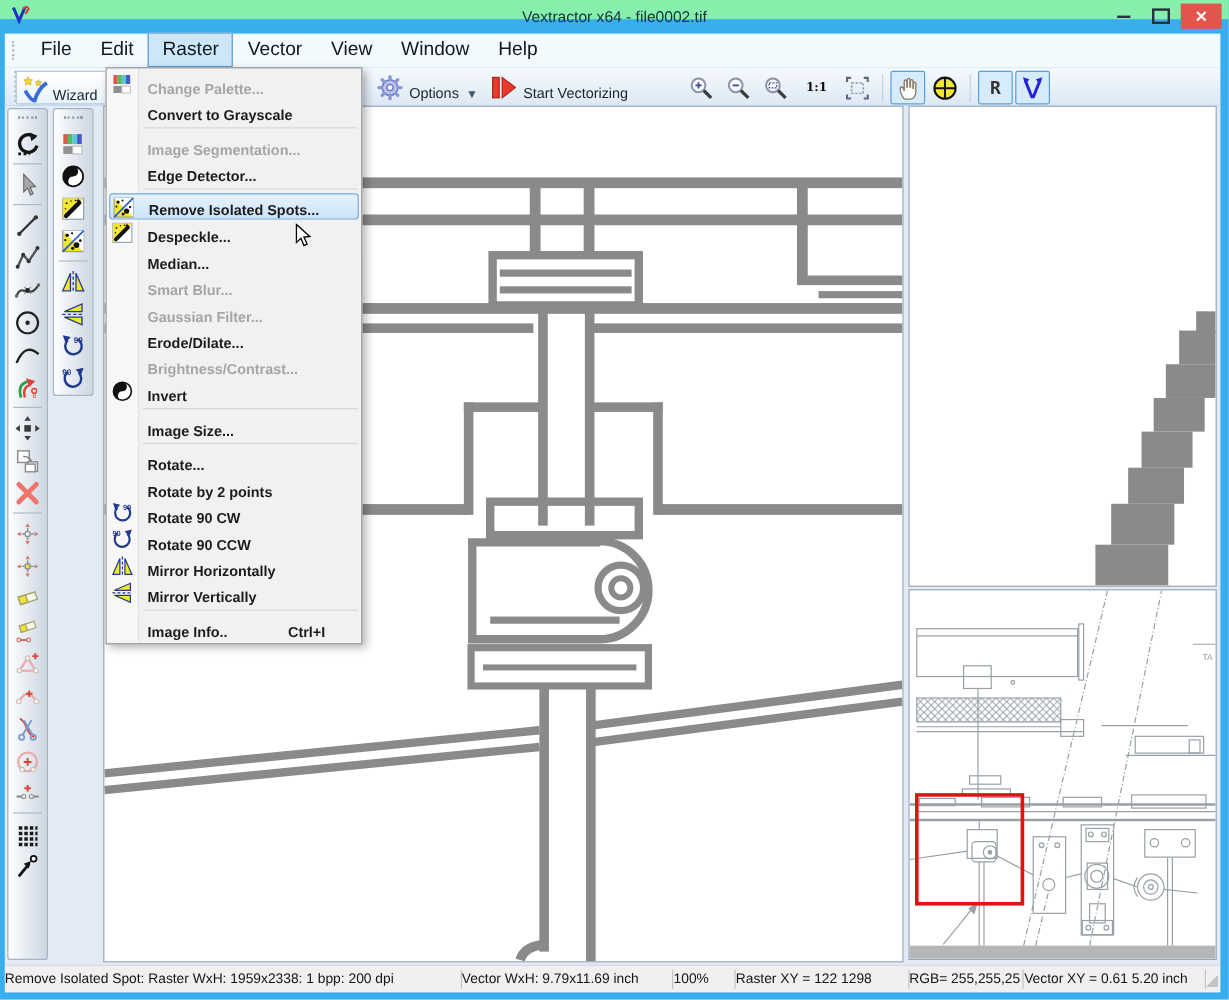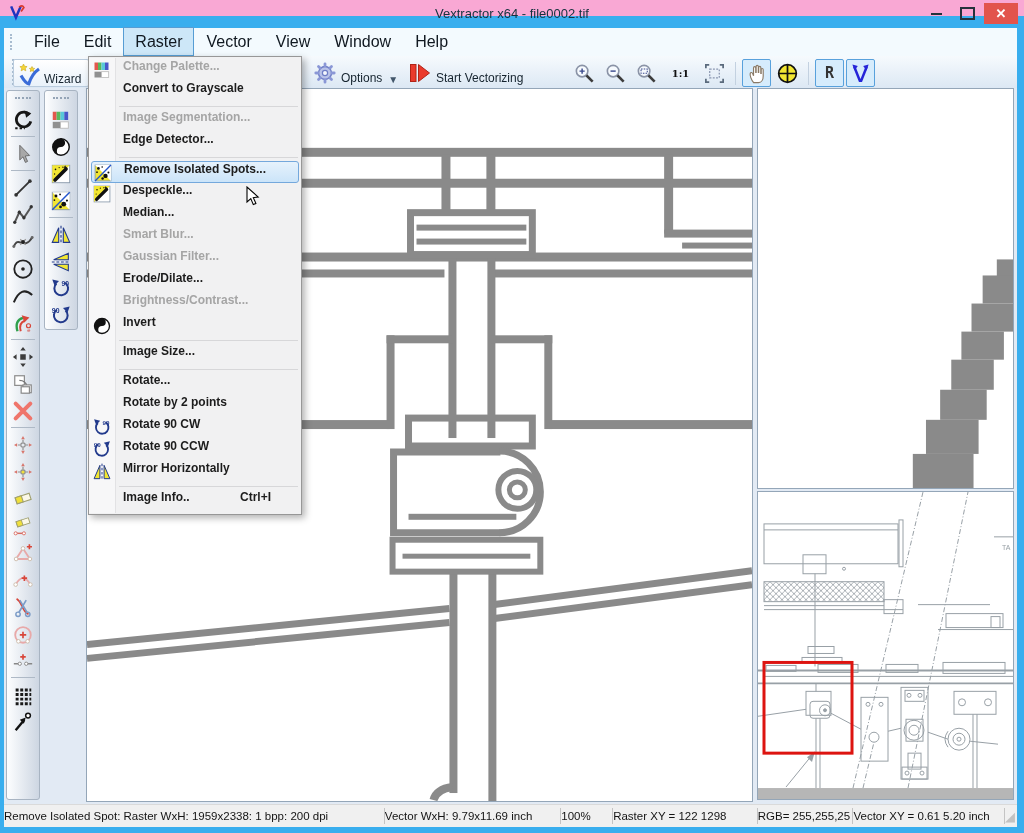--- a/index.html
+++ b/index.html
@@ -1,20 +1,20 @@
 <!DOCTYPE html>
 <html><head>
 <meta charset="utf-8">
 <style>
   html,body{margin:0;padding:0}
   body{width:1024px;height:833px;position:relative;overflow:hidden;
        background:#39aeee;font-family:"Liberation Sans",sans-serif;
        -webkit-font-smoothing:antialiased}
   
-  .titlebar{position:absolute;left:0;top:0;width:100%;height:16px;background:#f9a8d4;}
+  .titlebar{position:absolute;left:0;top:0;width:100%;height:16px;background:#86efac;}
   .titlebar .logo{position:absolute;left:8px;top:4px;width:19px;height:19px}
   .titlebar .title{position:absolute;left:0;right:0;top:6px;text-align:center;
        font-size:13px;color:#15313e}
   .wbtns{position:absolute;right:6px;top:3px;display:flex;align-items:center;gap:2px}
   .wbtn{width:29px;height:21px;display:flex;align-items:center;justify-content:center}
   .glyph-min{width:11px;height:2px;background:#24323c}
   .glyph-max{width:11px;height:9px;border:2px solid #24323c;background:transparent}
   .wbtn.close{width:34px;background:#e2544c;color:#fff;font-size:13px;font-weight:bold}
   
   .menubar{position:absolute;top:28px;left:4px;right:7px;height:28px;background:#f3fafe;
@@ -58,21 +58,21 @@
   
   .statusbar{position:absolute;left:4px;right:7px;bottom:6px;height:22px;background:#f0f0f0;
        border-top:1px solid #dadada;display:flex;align-items:center;font-size:11.5px;color:#141414}
   .seg{height:16px;line-height:16px;padding-left:0;border-right:1px solid #c4c4c4;
        white-space:nowrap;overflow:hidden;box-sizing:border-box}
   .grip-corner{flex:1;text-align:right;color:#c2c2c2;font-size:13px;padding-right:2px}
   
   .menu{position:absolute;left:88px;top:56px;width:214px;background:#f1f1f2;
        border:1px solid #979797;box-shadow:3px 3px 7px rgba(0,0,0,.3);padding:2px 0;z-index:50;box-sizing:border-box}
   .menu .strip{position:absolute;left:0;top:1px;bottom:1px;width:26px;background:#f7f7f8;border-right:1px solid #e2e2e4}
-  .mi{position:relative;height:22px;display:flex;align-items:flex-start;padding-left:34px;
+  .mi{position:relative;height:22px;display:flex;align-items:flex-end;padding-left:34px;
       font-size:12px;font-weight:600;color:#1c1c1c}
   .mi.disabled{color:#a5a5a5}
   .mi.hl{background:linear-gradient(#e6f2fc,#cbe4f9);border:1px solid #74a8dc;border-radius:3px;
       margin:0 2px;height:20px;padding-left:32px}
   .mi .micon{position:absolute;left:3px;top:1px;width:20px;height:20px}
   .mi.hl .micon{left:1px}
   .mi .micon svg{width:20px;height:20px}
   .mi .shortcut{margin-left:auto;padding-right:30px;font-weight:700}
   .msep{height:1px;background:#d7d7d9;margin:3px 3px 3px 30px}
   
@@ -714,20 +714,28 @@
       <span>Rotate 90 CCW</span>
     </div>
     <div class="mi">
       <span class="micon"><svg viewBox="0 0 24 24">
           <line x1="12" y1="2" x2="12" y2="22" stroke="#223a8c" stroke-width="1.2" stroke-dasharray="3 2"></line>
           <path d="M9.5 4 V20 L2.5 20 Z" fill="#f2e632" stroke="#223a8c" stroke-width="1.2"></path>
           <path d="M14.5 4 V20 L21.5 20 Z" fill="#f2e632" stroke="#223a8c" stroke-width="1.2"></path>
         </svg></span>
       <span>Mirror Horizontally</span>
     </div>
+    <div class="mi">
+      <span class="micon"><svg viewBox="0 0 24 24">
+          <line x1="2" y1="12" x2="22" y2="12" stroke="#223a8c" stroke-width="1.2" stroke-dasharray="3 2"></line>
+          <path d="M4 9.5 H20 L20 2.5 Z" fill="#f2e632" stroke="#223a8c" stroke-width="1.2"></path>
+          <path d="M4 14.5 H20 L20 21.5 Z" fill="#f2e632" stroke="#223a8c" stroke-width="1.2"></path>
+        </svg></span>
+      <span>Mirror Vertically</span>
+    </div>
     <div class="msep"></div>
     <div class="mi">
       <span>Image Info..</span>
       <span class="shortcut">Ctrl+I</span>
     </div>
   </div>
 
 <div id="cursor">
   <svg viewBox="0 0 15 21">
       <path d="M1 1 L1 16 L4.8 12.6 L7.3 18.6 L9.9 17.4 L7.3 11.6 L12.2 11 Z" fill="#fff" stroke="#000" stroke-width="1.1"></path>

